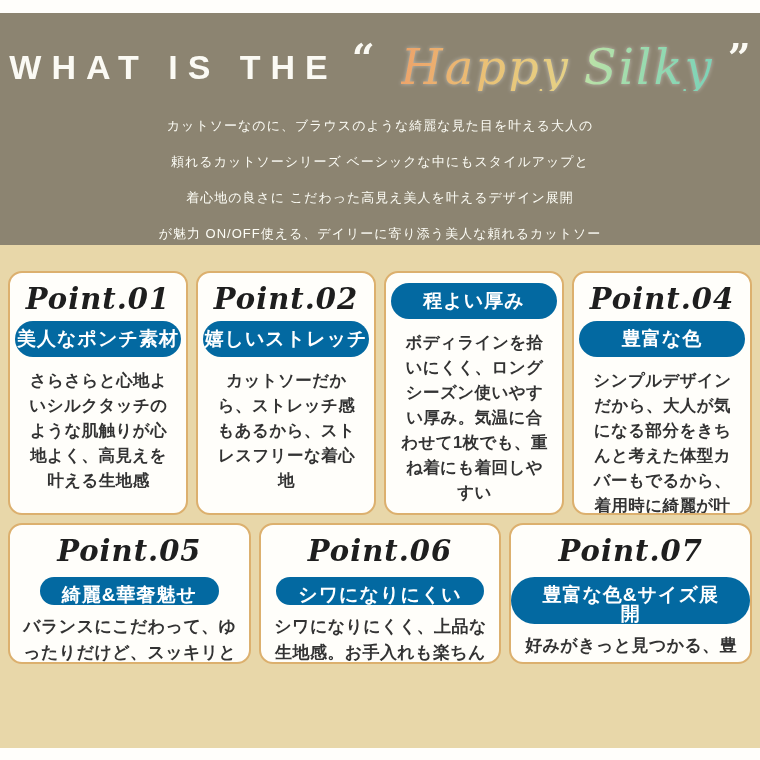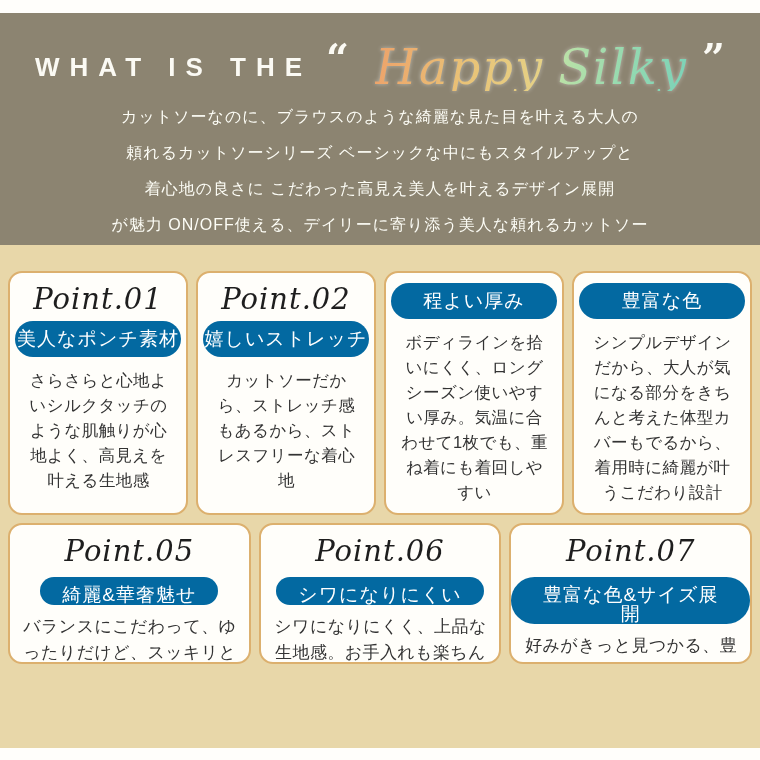--- a/index.html
+++ b/index.html
@@ -24,21 +24,21 @@
   .hero-title {
     display: flex;
     align-items: center;
     justify-content: center;
     height: 64px;
     white-space: nowrap;
   }
   .title-plain {
     font-family: "Liberation Sans", sans-serif;
     font-weight: bold;
-    font-size: 26px;
+    font-size: 34px;
     letter-spacing: 10px;
     color: #fbfaf4;
   }
   .quote {
     font-family: "DejaVu Serif", serif;
     font-weight: bold;
     font-size: 40px;
     color: #fbfaf4;
     line-height: 1;
   }
@@ -60,35 +60,35 @@
     margin-right: 14px;
     margin-left: 16px;
   }
   .script-b {
     background: linear-gradient(100deg, #bfe2a6 0%, #96dab0 50%, #7bd2b8 100%);
     -webkit-background-clip: text;
     background-clip: text;
     color: transparent;
   }
   .hero-desc {
-    margin-top: 0;
-    font-size: 16px;
+    margin-top: 9px;
+    font-size: 13px;
     line-height: 36px;
     letter-spacing: 1px;
     color: #fdfdf6;
   }
 
   
   .points {
     height: 503px;
     background: #e8d7a9;
     box-sizing: border-box;
     padding: 26px 8px 0 8px;
   }
-  .row { display: flex; gap: 8px; }
+  .row { display: flex; gap: 8px; font-weight: bold; }
   .row1 { height: 244px; margin-bottom: 8px; }
   .row2 { height: 141px; }
   .card {
     flex: 1;
     background: #fffefa;
     border: 2px solid #dcb06e;
     border-radius: 14px;
     box-sizing: border-box;
     overflow: hidden;
     text-align: center;
@@ -162,20 +162,21 @@
     <div class="card">
       <div class="point-label">Point.02</div>
       <div class="pill">嬉しいストレッチ</div>
       <div class="card-body">カットソーだから、ストレッチ感もあるから、ストレスフリーな着心地</div>
     </div>
     <div class="card">
       <div class="pill">程よい厚み</div>
       <div class="card-body">ボディラインを拾いにくく、ロングシーズン使いやす い厚み。気温に合わせて1枚でも、重ね着にも着回しやすい</div>
     </div>
     <div class="card">
+      <div class="point-label">Point.04</div>
       <div class="pill">豊富な色</div>
       <div class="card-body">シンプルデザインだから、大人が気になる部分をきちんと考えた体型カバーもでるから、着用時に綺麗が叶うこだわり設計</div>
     </div>
   </div>
   <div class="row row2">
     <div class="card">
       <div class="point-label">Point.05</div>
       <div class="pill">綺麗&amp;華奢魅せ</div>
       <div class="card-body">バランスにこだわって、ゆったりだけど、スッキリと綺麗な細魅せシルエットに。ゆったり楽ちんなのに、綺麗なシルエットを実現</div>
     </div>

